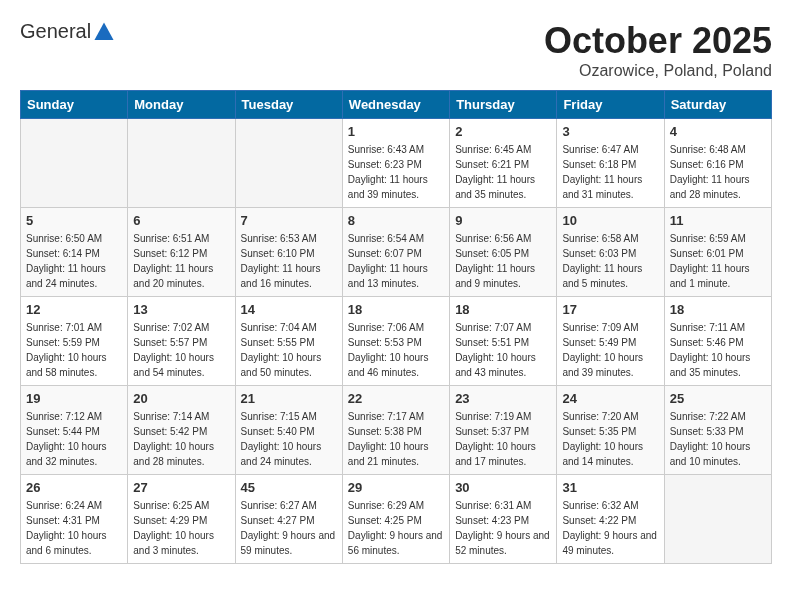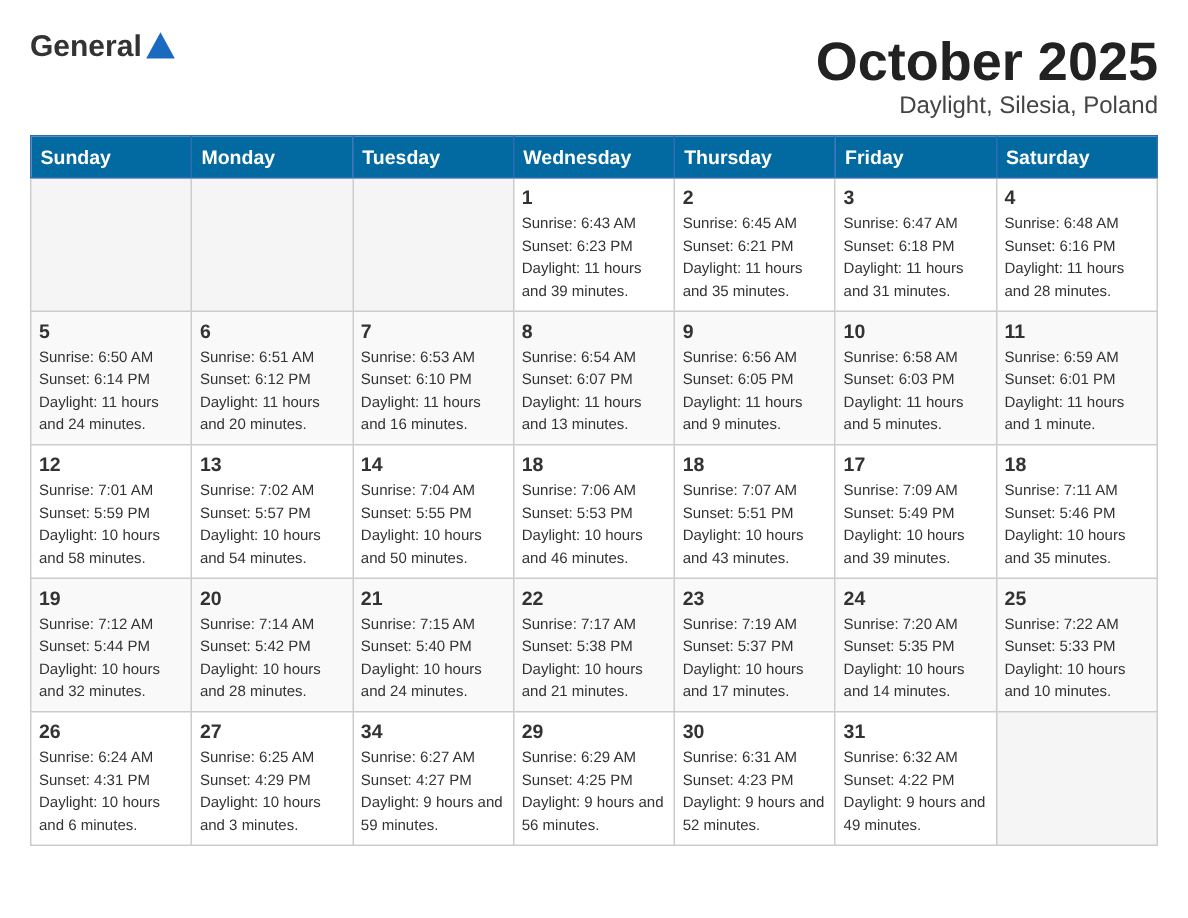--- a/index.html
+++ b/index.html
@@ -75,30 +75,30 @@
     }
     tr:nth-child(even) td { background: #f9f9f9; }
     tr:nth-child(even) td.empty { background: #f0f0f0; }
   </style>
 </head>
 <body>
 
 <div class="header">
   <div class="logo">
     <div>
-      <div style="font-size:20px;font-weight:bold;line-height:1.1;text-align:center;">
+      <div style="font-size:20px;font-weight:normal;line-height:1.1;text-align:center;">
         <span style="color:#333;">General</span><svg class="logo-icon" viewBox="0 0 30 30" style="display:inline-block;vertical-align:middle;width:22px;height:22px;margin-left:2px;margin-top:-2px">
             <polygon points="15,2 28,26 2,26" fill="#1a6bbf"></polygon>
           </svg>
       </div>
     </div>
   </div>
   <div class="title-block">
     <div class="month-title">October 2025</div>
-    <div class="location">Daylight, Silesia, Poland</div>
+    <div class="location">Ozarowice, Poland, Poland</div>
   </div>
 </div>
 
 <table>
   <thead>
     <tr>
     <th>Sunday</th>
         <th>Monday</th>
         <th>Tuesday</th>
         <th>Wednesday</th>
@@ -222,21 +222,21 @@
       <tr>
         <td>
           <span class="day-num">26</span>
           <div class="day-detail">Sunrise: 6:24 AM<br>Sunset: 4:31 PM<br>Daylight: 10 hours and 6 minutes.</div>
         </td>
         <td>
           <span class="day-num">27</span>
           <div class="day-detail">Sunrise: 6:25 AM<br>Sunset: 4:29 PM<br>Daylight: 10 hours and 3 minutes.</div>
         </td>
         <td>
-          <span class="day-num">34</span>
+          <span class="day-num">45</span>
           <div class="day-detail">Sunrise: 6:27 AM<br>Sunset: 4:27 PM<br>Daylight: 9 hours and 59 minutes.</div>
         </td>
         <td>
           <span class="day-num">29</span>
           <div class="day-detail">Sunrise: 6:29 AM<br>Sunset: 4:25 PM<br>Daylight: 9 hours and 56 minutes.</div>
         </td>
         <td>
           <span class="day-num">30</span>
           <div class="day-detail">Sunrise: 6:31 AM<br>Sunset: 4:23 PM<br>Daylight: 9 hours and 52 minutes.</div>
         </td>

